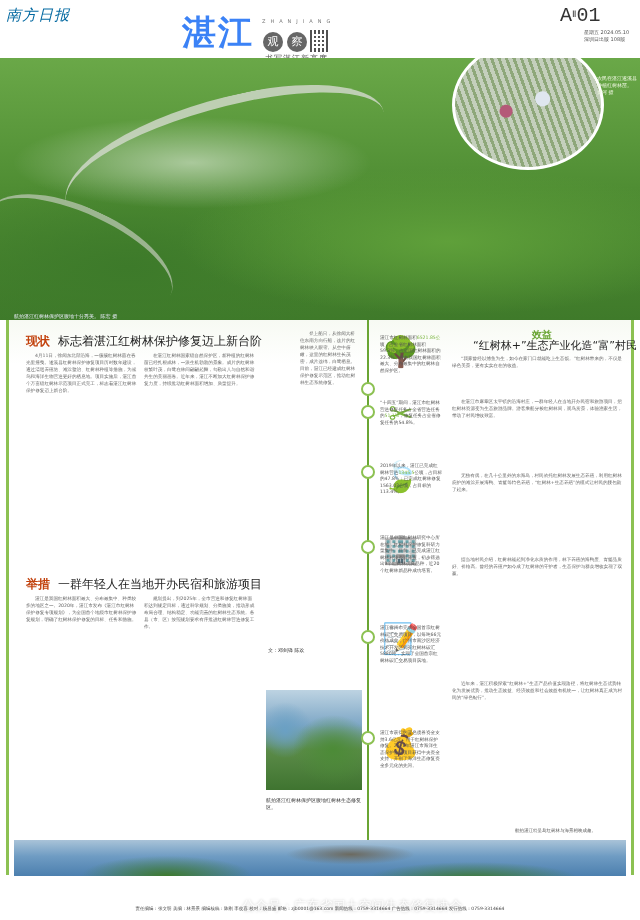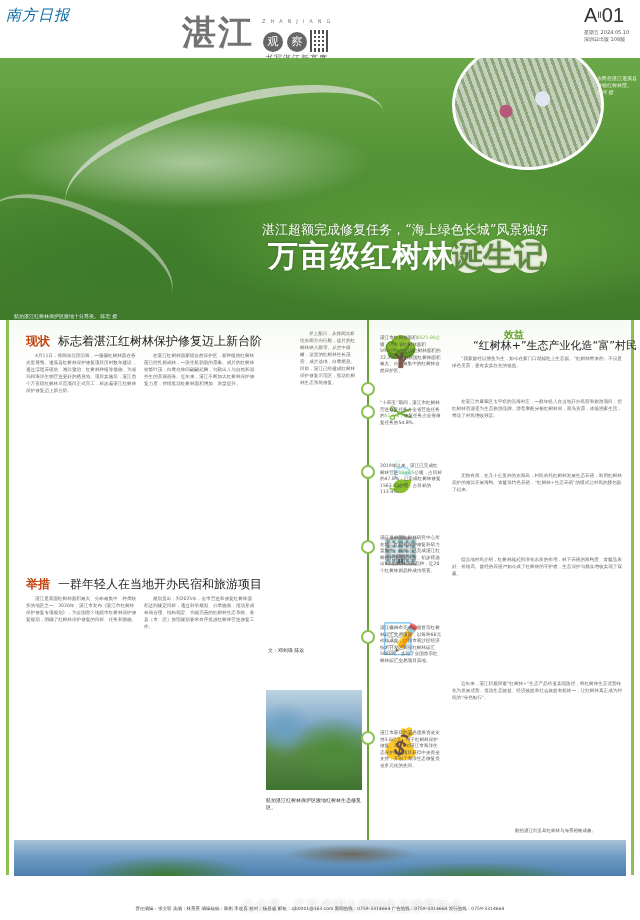--- a/index.html
+++ b/index.html
@@ -2,31 +2,31 @@
 <html><head>
 <meta charset="utf-8">
 <style>
   * { box-sizing: border-box; margin: 0; padding: 0; }
   html, body { width: 640px; height: 920px; overflow: hidden; background: #ffffff; }
   body { position: relative; font-family: "DejaVu Sans", sans-serif; color: #333; }
 
   
   .masthead { position: absolute; left: 0; top: 0; width: 640px; height: 58px; background: #fff; }
   .logo { position: absolute; left: 6px; top: 6px; font-family: "DejaVu Serif", serif; font-size: 15px; color: #0369a1; font-style: italic; letter-spacing: 1px; }
-  .brand { position: absolute; left: 182px; top: 14px; font-family: "DejaVu Serif", serif; font-weight: bold; font-size: 34px; color: #737373; letter-spacing: 2px; line-height: 36px; }
+  .brand { position: absolute; left: 182px; top: 14px; font-family: "DejaVu Serif", serif; font-weight: bold; font-size: 34px; color: #3b82f6; letter-spacing: 2px; line-height: 36px; }
   .pinyin { position: absolute; left: 262px; top: 18px; font-size: 5px; letter-spacing: 5px; color: #777; }
   .obs { position: absolute; left: 263px; top: 32px; display: flex; gap: 4px; }
   .obs span { display: inline-block; width: 20px; height: 20px; border-radius: 50%; background: #666; color: #fff; font-size: 11px; line-height: 20px; text-align: center; }
   .qr { position: absolute; left: 310px; top: 30px; width: 20px; height: 22px;
         background:
           repeating-linear-gradient(90deg, #333 0 2px, #fff 2px 4px),
           #333; opacity: .85; }
   .qr::after { content: ""; position: absolute; inset: 4px; background: repeating-linear-gradient(0deg, #fff 0 2px, transparent 2px 4px); }
   .tagline { position: absolute; left: 265px; top: 53px; font-size: 8px; color: #555; letter-spacing: 1px; }
-  .pageno { position: absolute; left: 584px; top: 4px; font-family: Liberation Sans, sans-serif; font-size: 20px; color: #333; }
+  .pageno { position: absolute; left: 560px; top: 4px; font-family: Liberation Mono, monospace; font-size: 20px; color: #333; }
   .pageno small { font-size: 9px; vertical-align: 4px; }
   .dateinfo { position: absolute; left: 584px; top: 29px; font-size: 5px; line-height: 7px; color: #555; width: 56px; }
 
   
   .hero { position: absolute; left: 0; top: 58px; width: 640px; height: 262px; overflow: hidden;
     background:
       radial-gradient(ellipse 40% 25% at 30% 40%, rgba(255,255,255,.5), transparent 70%),
       radial-gradient(ellipse 60% 40% at 70% 70%, #5fa03a, transparent 70%),
       radial-gradient(ellipse 50% 50% at 20% 80%, #3d7a2a, transparent 70%),
       linear-gradient(180deg, #6aa848 0%, #4f8d33 50%, #3f7a2a 100%); }
@@ -59,21 +59,21 @@
 
   
   .map-photo { position: absolute; left: 266px; top: 690px; width: 96px; height: 100px;
     background: radial-gradient(ellipse 60% 50% at 70% 60%, #4c8b37, transparent 70%),
                 radial-gradient(ellipse 40% 40% at 20% 40%, #6aa0c4, transparent 70%),
                 linear-gradient(180deg, #bdd3e2 0%, #7ea7c6 35%, #5b8b48 60%, #3f7430 100%); }
   .byline { position: absolute; left: 268px; top: 647px; font-size: 5px; color: #333; }
   .map-cap { position: absolute; left: 266px; top: 797px; width: 100px; font-size: 5px; line-height: 7px; color: #333; }
 
   
-  .right-head-tag { position: absolute; left: 504px; top: 328px; font-size: 10px; color: #6aa534; font-weight: bold; }
+  .right-head-tag { position: absolute; left: 532px; top: 328px; font-size: 10px; color: #6aa534; font-weight: bold; }
   .right-head { position: absolute; left: 473px; top: 338px; font-size: 11px; color: #222; white-space: nowrap; }
 
   
   .pano { position: absolute; left: 14px; top: 840px; width: 612px; height: 36px;
     background:
       radial-gradient(ellipse 20% 80% at 25% 100%, #3e7a2e, transparent 70%),
       radial-gradient(ellipse 25% 70% at 75% 110%, #3e7a2e, transparent 70%),
       radial-gradient(ellipse 15% 40% at 55% 40%, #6c6a60, transparent 70%),
       linear-gradient(180deg, #a9c3d8 0%, #6f9cc3 45%, #4c7fae 100%); }
   .pano-cap { position: absolute; left: 515px; top: 828px; font-size: 4.5px; color: #555; }
@@ -101,24 +101,20 @@
     <div>星期五  2024.05.10</div>
     <div>深圳日出版  108版</div>
   </div>
 </div>
 
 <div class="hero">
   <div class="river"></div>
   <div class="river2"></div>
   <div class="inset-photo"></div>
   <div class="inset-cap">农民在湛江遂溪县种植红树林苗。 黄河 摄</div>
-  <div class="sub-headline">湛江超额完成修复任务，“海上绿色长城”风景独好</div>
-  <div class="headline">
-    <span>万亩级红树林</span><span class="hl">诞</span><span class="hl">生</span><span class="hl">记</span>
-  </div>
   <div class="hero-cap">航拍湛江红树林保护区腹地十分秀美。 陈宏 摄</div>
 </div>
 
 <div class="frame"></div>
 
 <div class="sec-head" style="left:26px;top:333px;">
   <b>现状</b><span>标志着湛江红树林保护修复迈上新台阶</span>
 </div>
 <div class="col" style="left:26px;top:352px;width:112px;height:192px;">4月11日，徐闻东北部沿海，一簇簇红树林苗在春光里摇曳。遂溪县红树林保护修复项目历时数年建设，通过清退养殖塘、滩涂整治、红树林种植等措施，为候鸟和海洋生物营造更好的栖息地。项目实施后，湛江首个万亩级红树林示范项目正式完工，标志着湛江红树林保护修复迈上新台阶。</div>
 <div class="col" style="left:144px;top:352px;width:112px;height:192px;">在湛江红树林国家级自然保护区，新种植的红树林苗已经扎根成林，一派生机勃勃的景象。成片的红树林枝繁叶茂，白鹭在林间翩翩起舞，勾勒出人与自然和谐共生的美丽画卷。近年来，湛江不断加大红树林保护修复力度，持续推动红树林面积增加、质量提升。</div>

